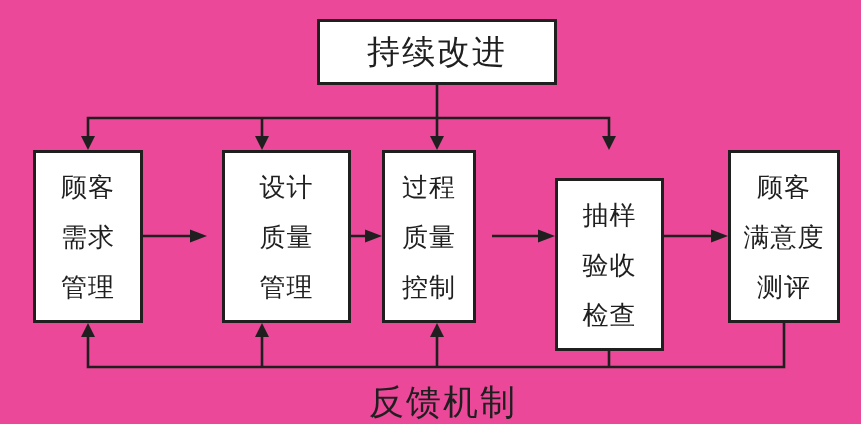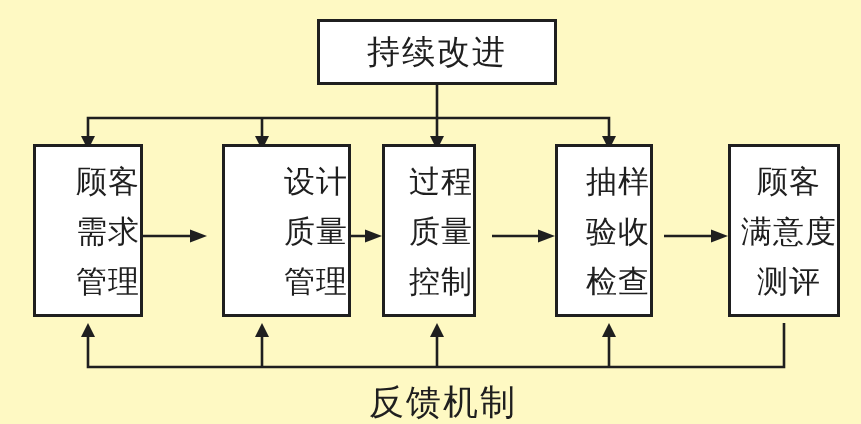--- a/index.html
+++ b/index.html
@@ -4,21 +4,21 @@
 <style>
   html, body {
     margin: 0;
     padding: 0;
     background: #ffffff;
   }
   .canvas {
     position: relative;
     width: 861px;
     height: 424px;
-    background: #fef9c3;
+    background: #ec4899;
     font-family: "DejaVu Serif", "Liberation Serif", serif;
     color: #1f1f1f;
     overflow: hidden;
   }
   .connectors {
     position: absolute;
     left: 0;
     top: 0;
     width: 861px;
     height: 424px;
@@ -44,34 +44,33 @@
   }
   .top-node {
     left: 317px;
     top: 19px;
     width: 240px;
     height: 66px;
     font-size: 33px;
     letter-spacing: 2px;
   }
   .process-node {
-    top: 144px;
+    top: 150px;
     height: 173px;
-    font-size: 31px;
+    font-size: 26px;
     line-height: 50px;
-    justify-content: flex-end;
   }
   .process-node .node-label {
     white-space: pre-line;
     letter-spacing: 1px;
   }
   .node-1 { left: 33px;  width: 110px; }
   .node-2 { left: 207px; width: 129px; margin-left: 15px; }
   .node-3 { left: 382px; width: 94px; }
-  .node-4 { left: 555px; width: 98px; }
+  .node-4 { left: 555px; width: 109px; margin-top: 28px; }
   .node-5 { left: 728px; width: 112px; }
   .feedback-label {
     position: absolute;
     left: 343px;
     top: 379px;
     width: 200px;
     text-align: center;
     font-size: 35px;
     letter-spacing: 2px;
   }

